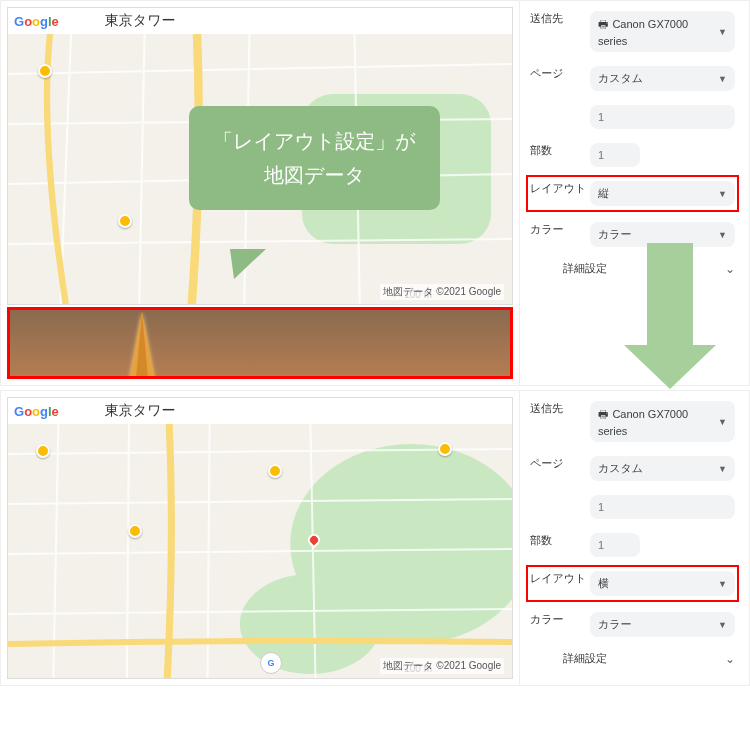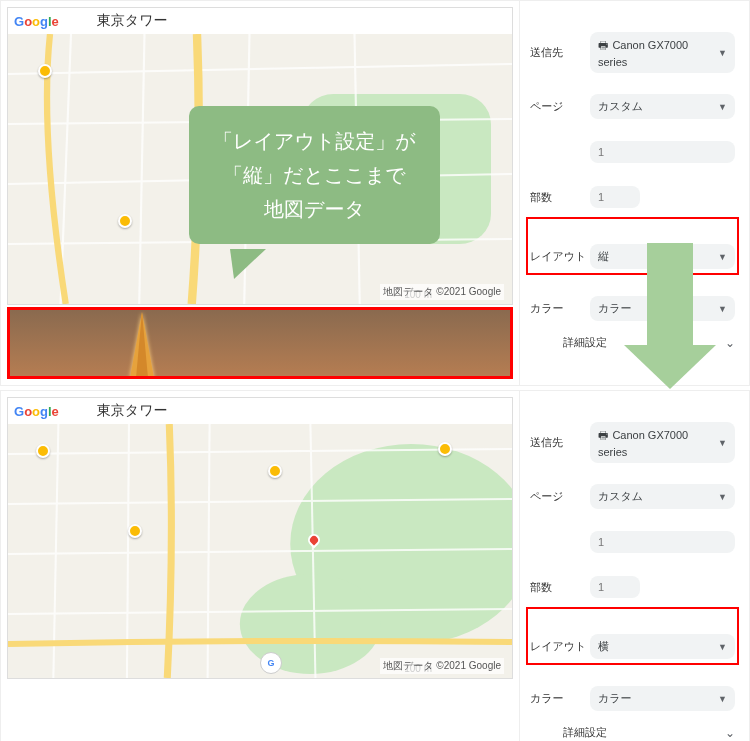--- a/index.html
+++ b/index.html
@@ -1,36 +1,36 @@
 <!DOCTYPE html>
 <html><head>
 <meta charset="utf-8">
 <style>
   * { box-sizing: border-box; margin: 0; padding: 0; }
   body { font-family: Arial, "Hiragino Sans", "Meiryo", sans-serif; background: #fff; width: 750px; }
   .panel { display: flex; border: 1px solid #eee; margin-bottom: 4px; position: relative; }
   .preview { flex: 1; background: #fff; padding: 6px; }
   .preview-inner { border: 1px solid #ddd; background: #fff; }
-  .g-header { display: flex; align-items: center; padding: 4px 6px; gap: 6px; }
+  .g-header { display: flex; align-items: center; padding: 4px 6px; gap: 14px; }
   .g-logo { font-weight: bold; font-size: 13px; }
   .g-logo .b { color:#4285F4; } .g-logo .r { color:#EA4335; } .g-logo .y { color:#FBBC05; } .g-logo .g { color:#34A853; }
   .g-title { font-size: 14px; color: #333; margin-left: 32px; }
   .map { position: relative; background: #f0efe9; overflow: hidden; }
   .map1 { height: 270px; }
   .map2 { height: 254px; }
   .yellow-dot { position:absolute; width:14px; height:14px; background:#fbbc05; border:2px solid #fff; border-radius:50%; box-shadow:0 1px 2px rgba(0,0,0,.3); }
   .map-attr { position:absolute; bottom:4px; right:8px; font-size:10px; color:#555; background:rgba(255,255,255,.7); padding:1px 3px; }
   .scale-label { position:absolute; bottom:4px; right:80px; font-size:10px; color:#555; }
   .tower-strip { height:72px; background: linear-gradient(#8a6a4f, #b57d52); border:3px solid #ff0000; margin-top:2px; position:relative; overflow:hidden; }
   .tower { position:absolute; left:120px; bottom:-2px; width:0; height:0; border-left:12px solid transparent; border-right:12px solid transparent; border-bottom:66px solid #e6a23c; filter: drop-shadow(0 0 2px #ffd27f); }
   .tower2 { position:absolute; left:126px; bottom:-2px; width:0; height:0; border-left:6px solid transparent; border-right:6px solid transparent; border-bottom:66px solid #d4882a; }
   .callout { position:absolute; left:188px; top:105px; background:#8dbb83; color:#fff; border-radius:10px; padding:18px 24px; font-size:20px; line-height:1.7; text-align:center; z-index:5; }
   .callout-tail { position:absolute; left:222px; top:248px; width:0; height:0; border-left:18px solid transparent; border-right:18px solid transparent; border-top:30px solid #8dbb83; transform: skewX(-25deg); z-index:5; }
   .sidebar { width:230px; background:#fff; padding:10px 14px 10px 10px; font-size:11px; color:#444; border-left:1px solid #eee; }
-  .s-row { display:flex; align-items:center; margin-bottom:14px; min-height:24px;margin-top:21px; }
+  .s-row { display:flex; margin-bottom:14px; min-height:24px; }
   .s-label { width:60px; color:#333; }
   .s-control { flex:1; background:#f1f3f4; border-radius:8px; padding:5px 8px; display:flex; align-items:center; justify-content:space-between; color:#3c4043; position:relative; }
   .s-control.plain { background:#f1f3f4; color:#777; justify-content:flex-start; }
   .s-control .drop { color:#5f6368; font-size:9px; margin-left:4px; }
   .s-control .print-icon { margin-right:4px; font-size:11px; }
   .highlight-row { border:2px solid #ff0000; padding:4px 2px; margin:-6px -4px 10px -4px; }
   .adv-row { display:flex; justify-content:space-between; align-items:center; margin-top:6px; color:#333;margin-left:33px; }
   .chev { font-size:12px; color:#5f6368; }
   .arrow-down { position:absolute; left:624px; top:243px; z-index:10; }
   .arrow-stem { width:46px; height:102px; background:#a6cf9b; margin:0 auto; }
@@ -74,21 +74,20 @@
       </div>
     </div>
     <div class="tower-strip">
       <div class="tower"></div>
       <div class="tower2"></div>
     </div>
   </div>
 
   <div class="callout">
     <div>「レイアウト設定」が</div>
-    <div>「縦」だとここまで</div>
     <div>地図データ</div>
   </div>
   <div class="callout-tail"></div>
 
   <div class="sidebar">
     <div class="s-row">
       <div class="s-label">送信先</div>
       <div class="s-control">
         <span><span class="print-icon">🖶</span><span>Canon GX7000 series</span></span>
         <span class="drop">▼</span>

